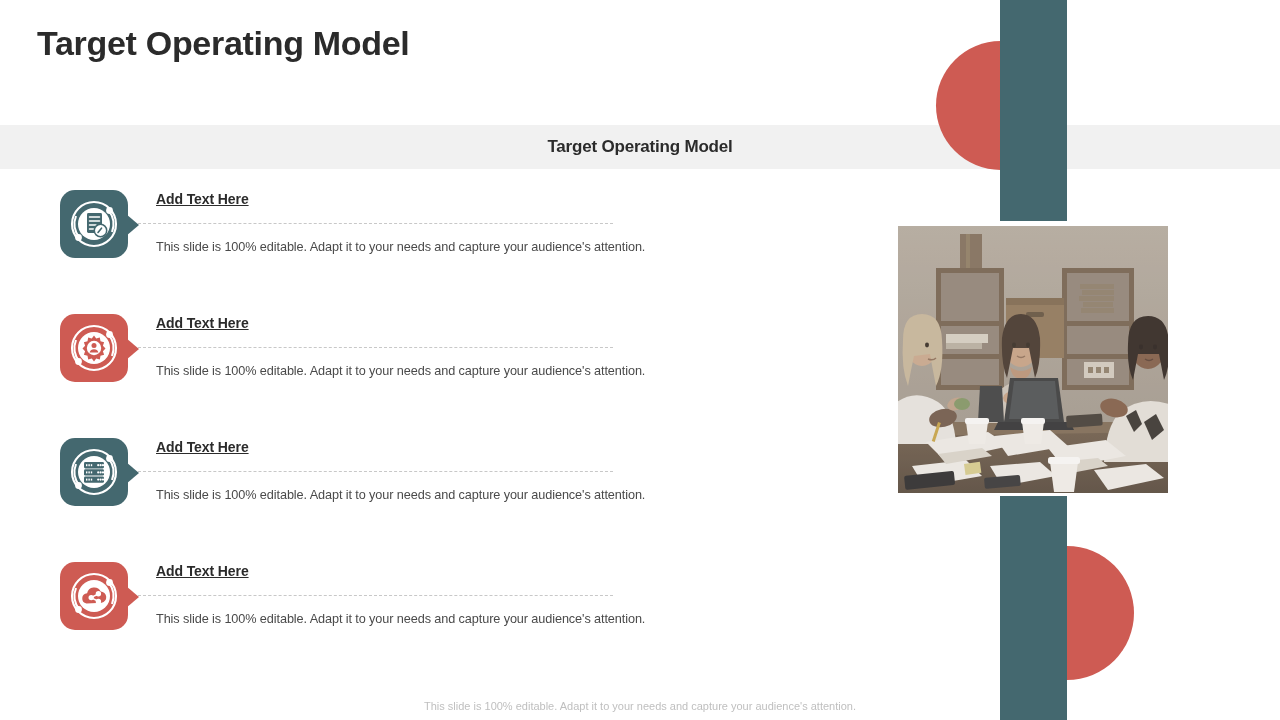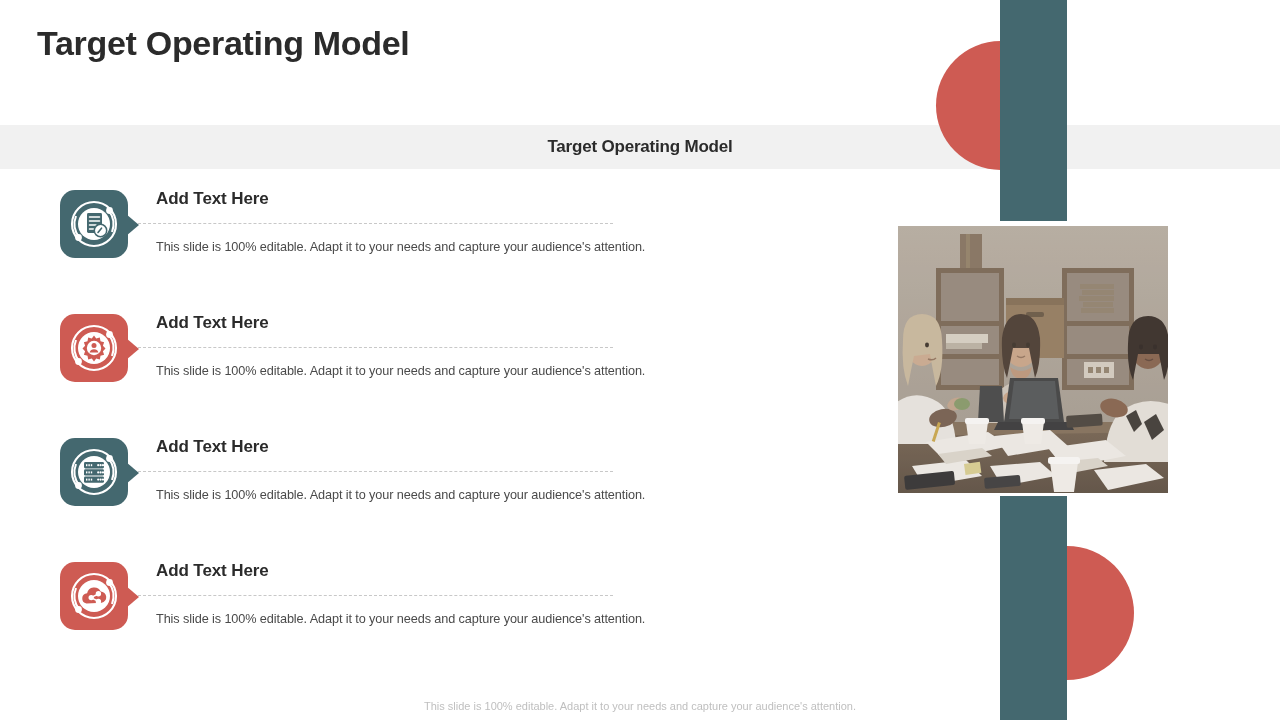--- a/index.html
+++ b/index.html
@@ -109,25 +109,26 @@
     left: 66px; top: 24px;
     width: 0; height: 0;
     border-top: 11px solid transparent;
     border-bottom: 11px solid transparent;
     border-left: 13px solid #44686F;
   }
   .pointer.red { border-left-color: #CE5B53; }
 
   .row-text { position: absolute; left: 156px; top: 0px; width: 700px; }
   .row-head {
-    font-size: 17px;
+    font-size: 14px;
     font-weight: bold;
     color: #2B2B2B;
     letter-spacing: -0.1px;
     line-height: 18px;
+    text-decoration: underline;
   }
   .row-rule {
     position: absolute;
     left: -18px; top: 33px;
     width: 475px; height: 0;
     border-top: 1px dashed #C8C8C8;
   }
   .row-body {
     position: absolute;
     left: 0px; top: 50px;

